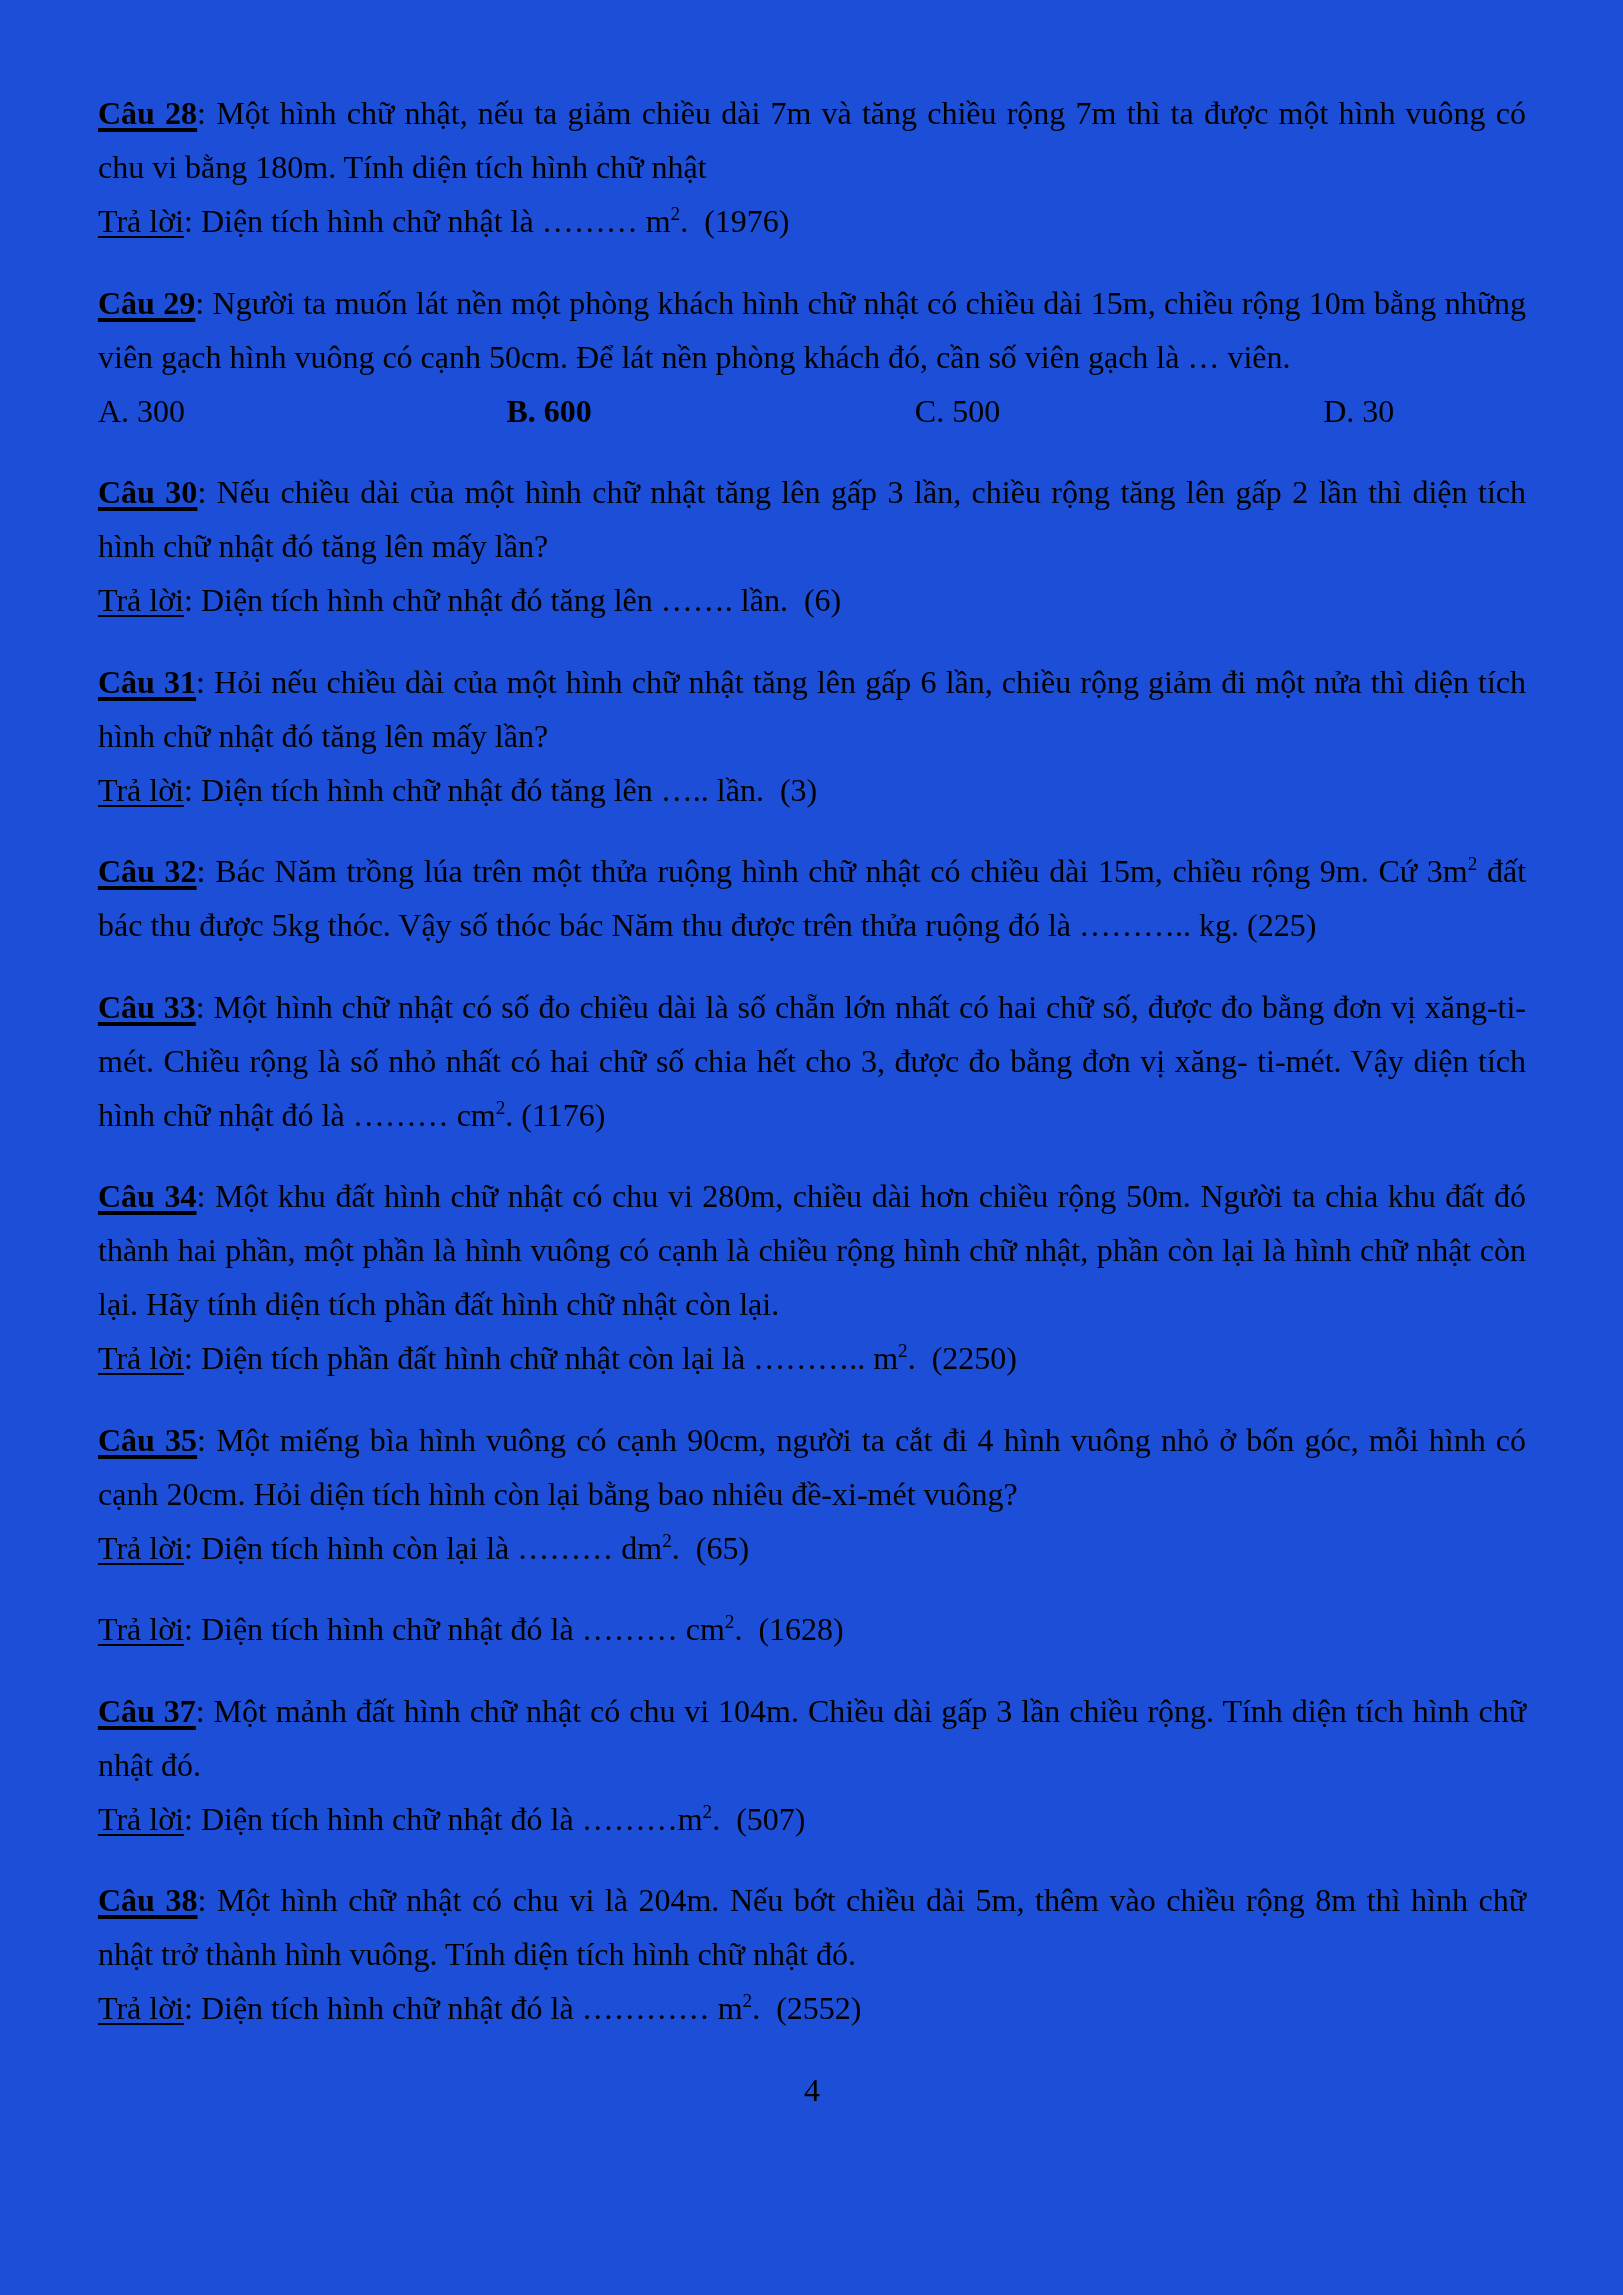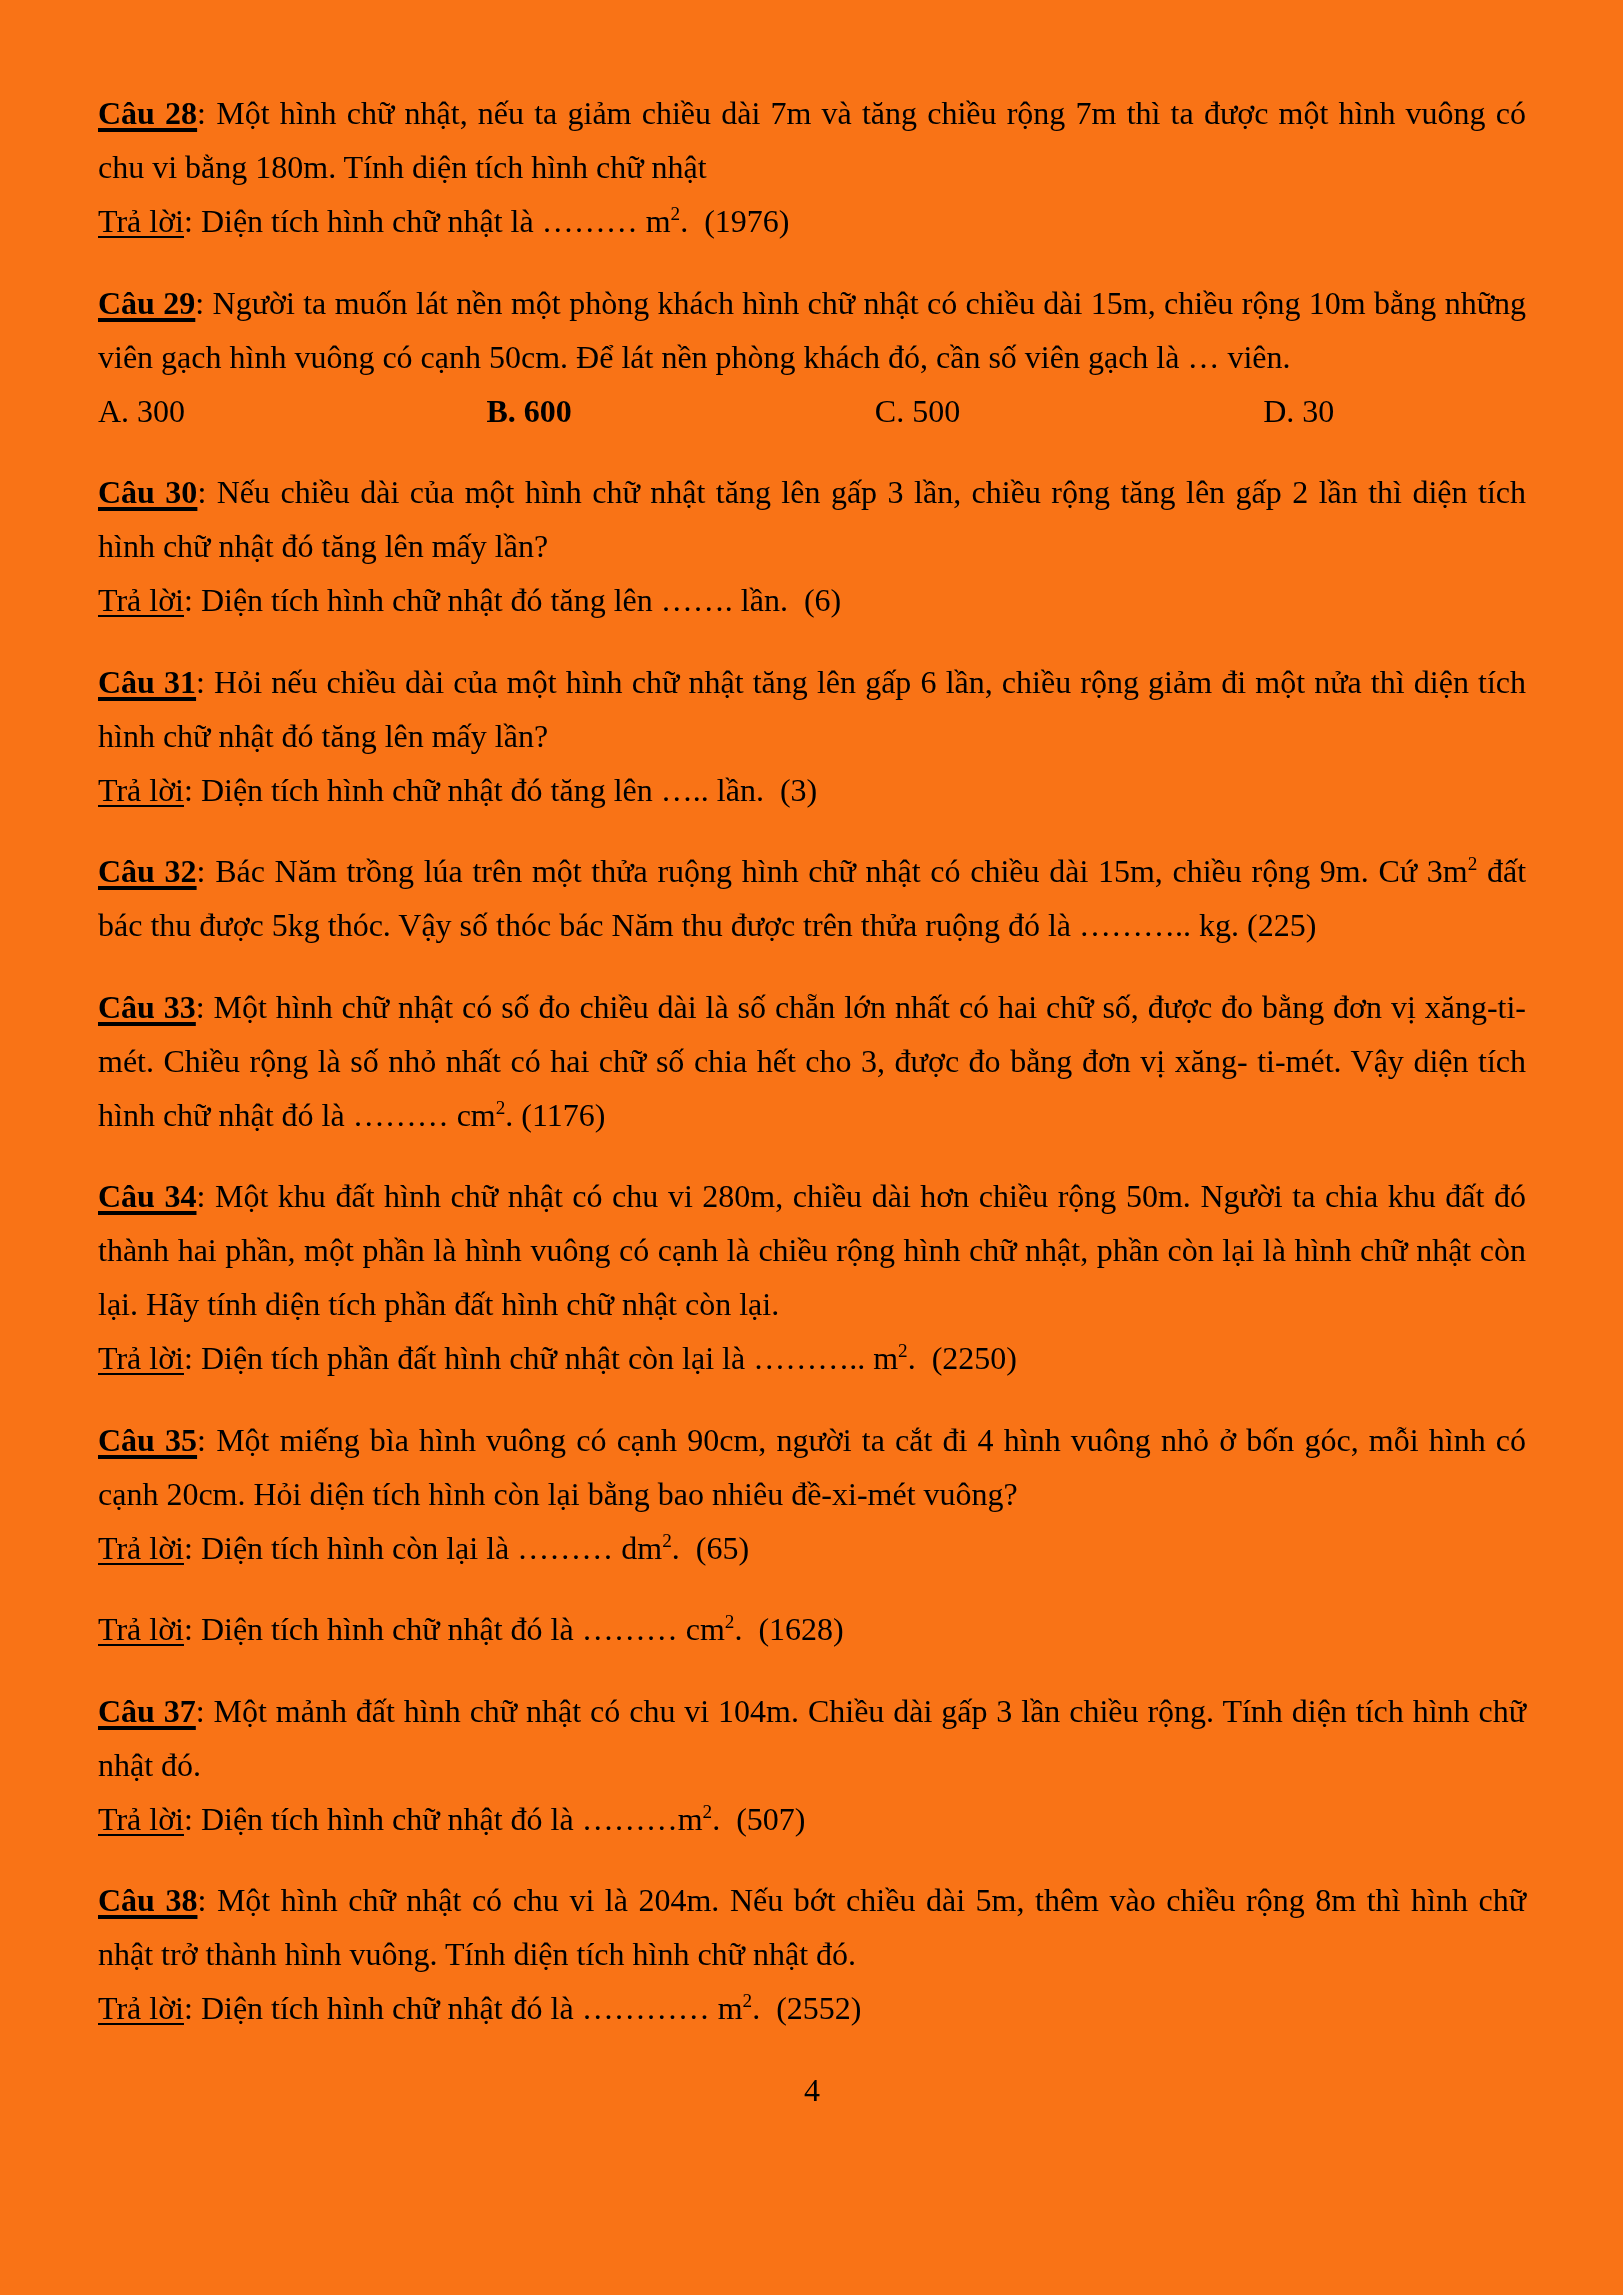--- a/index.html
+++ b/index.html
@@ -3,40 +3,41 @@
 <meta charset="utf-8">
 <style>
   html,body{margin:0;padding:0;background:#ffffff;}
   .page{
     position:relative;
     width:1623px;height:2295px;
     box-sizing:border-box;
     padding:86px 97px 0 98px;
     font-family:"Liberation Serif","DejaVu Serif",serif;
     font-size:32px;line-height:54px;color:#000;
-    overflow:hidden;background:#f97316;
+    overflow:hidden;background:#1d4ed8;
   }
   .q{margin:0 0 27.5px 0;}
   .q p{margin:0;text-align:justify;}
   p.answer{text-align:left;white-space:pre-wrap;}
   .qlabel{
     font-weight:700;
     text-decoration:underline;
     text-decoration-thickness:0.14em;
     text-underline-offset:0.13em;
   }
   .alabel{
     text-decoration:underline;
     text-decoration-thickness:0.055em;
     text-underline-offset:0.13em;
   }
   .options{
     display:grid;
     grid-template-columns:27.2% 27.2% 27.2% 18.4%;
     text-align:left;
+    gap:20px;
   }
   .options .bold{font-weight:700;}
   sup{font-size:0.6em;line-height:0;}
   .footer{text-align:center;margin-top:2.6px;}
 </style>
 </head>
 <body>
 
 <div class="page">
 

